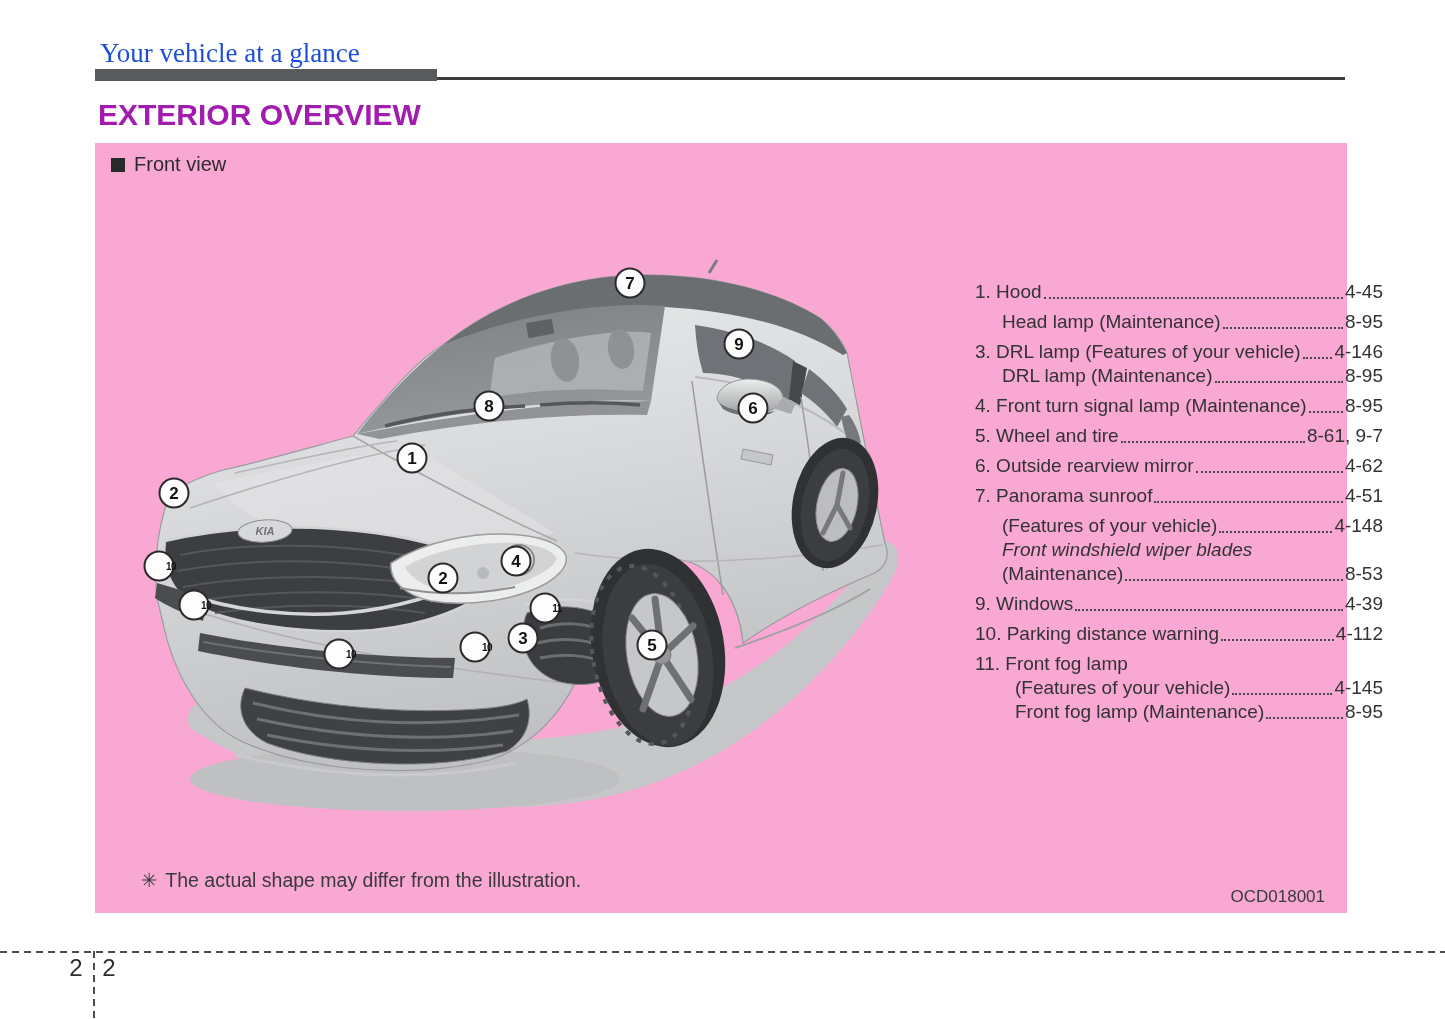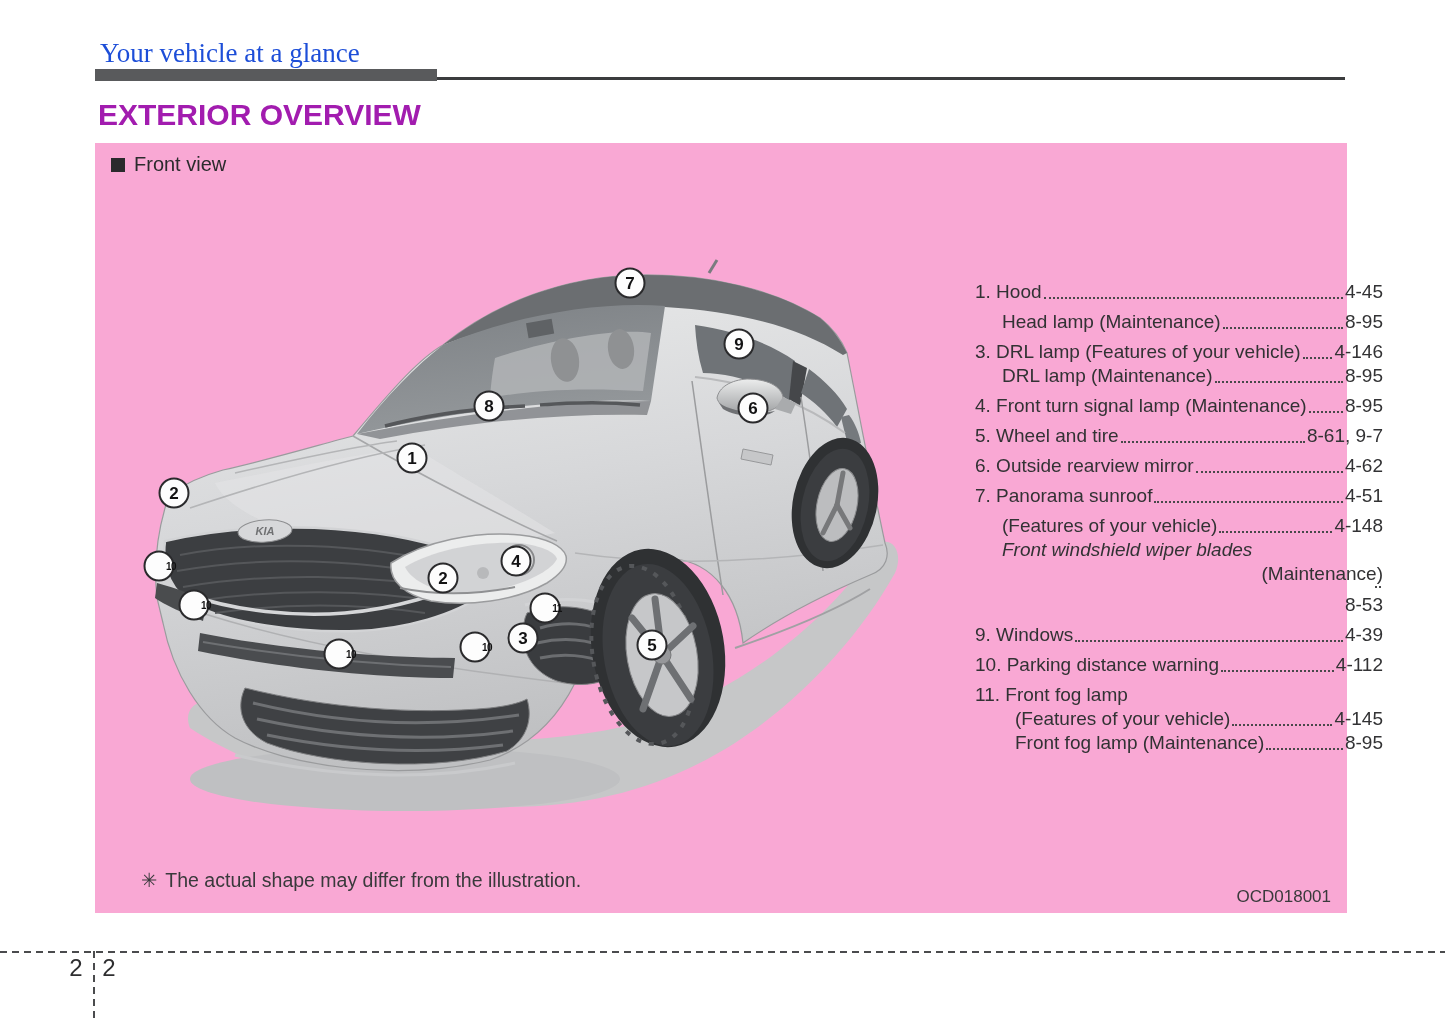--- a/index.html
+++ b/index.html
@@ -25,21 +25,21 @@
 
   
   .callout{position:absolute;width:31px;height:31px;box-sizing:border-box;border-radius:50%;
         background:#fdfdfd;border:2px solid #2a2a2c;color:#121213;
         font-weight:bold;font-size:17px;display:flex;align-items:center;justify-content:center;
         transform:translate(-50%,-50%);line-height:1;}
   .callout.wide{font-size:10px;letter-spacing:-0.5px;padding-left:24px;}
 
   .note{position:absolute;left:46px;top:726px;font-size:19.5px;color:#39393b;
         display:flex;gap:8px;align-items:baseline;}
-  .fig-code{position:absolute;right:16px;bottom:6px;font-size:17px;color:#3a3a3c;}
+  .fig-code{position:absolute;right:22px;bottom:6px;font-size:17px;color:#3a3a3c;}
 
   
   .parts-list{position:absolute;left:880px;top:137px;width:408px;font-size:19px;color:#323234;}
   .pl-item{margin-bottom:6px;}
   .pl-line{display:flex;align-items:flex-end;line-height:24px;}
   .pl-text{white-space:nowrap;}
   .pl-leader{flex:1 1 auto;min-width:6px;border-bottom:2.5px dotted #48484a;margin:0 2px 5px 2px;}
   .pl-page{white-space:nowrap;flex:0 0 auto;}
 
   
@@ -310,21 +310,21 @@
         </div>
         <div class="pl-item">
           <div class="pl-line" style="padding-left: 27px;">
             <span class="pl-text">(Features of your vehicle)</span>
             <span class="pl-leader"></span>
             <span class="pl-page">4-148</span>
           </div>
           <div class="pl-line" style="padding-left: 27px; font-style: italic;">
             <span class="pl-text">Front windshield wiper blades</span>
           </div>
-          <div class="pl-line" style="padding-left: 27px; flex-direction: column;">
+          <div class="pl-line" style="padding-left: 27px;">
             <span class="pl-text">(Maintenance)</span>
             <span class="pl-leader"></span>
             <span class="pl-page">8-53</span>
           </div>
         </div>
         <div class="pl-item">
           <div class="pl-line">
             <span class="pl-text">9. Windows</span>
             <span class="pl-leader"></span>
             <span class="pl-page">4-39</span>

